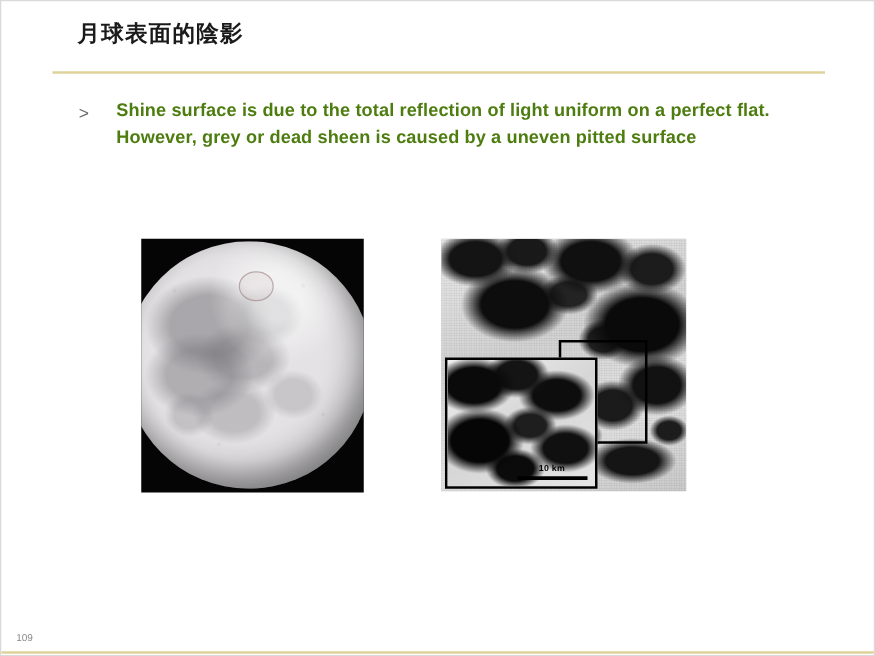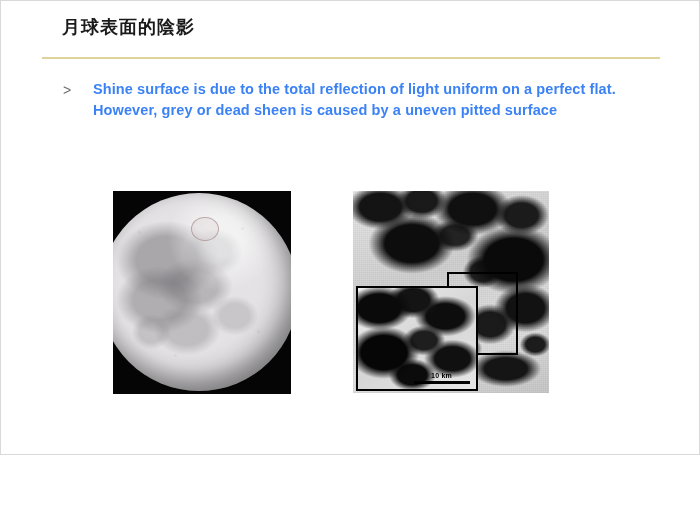--- a/index.html
+++ b/index.html
@@ -6,21 +6,21 @@
     margin: 0;
     padding: 0;
     background: #ffffff;
   }
   body {
     font-family: "Liberation Sans", sans-serif;
   }
   #slide {
     position: relative;
     width: 700px;
-    height: 455px;
+    height: 525px;
     background: #ffffff;
     overflow: hidden;
     box-sizing: border-box;
     border: 1px solid #d9d9d9;
   }
 
   
   #title {
     position: absolute;
     left: 61px;
@@ -54,21 +54,21 @@
     width: 30px;
     font-size: 14px;
     color: #6a6a6a;
     line-height: 21px;
     padding-top: 1px;
   }
   #bullet-text {
     flex: 1 1 auto;
     font-size: 14.5px;
     line-height: 21px;
-    color: #3b82f6;
+    color: #4d7c0f;
     font-weight: bold;
     letter-spacing: 0.1px;
   }
 
   
   .figure {
     position: absolute;
     overflow: hidden;
   }
 

